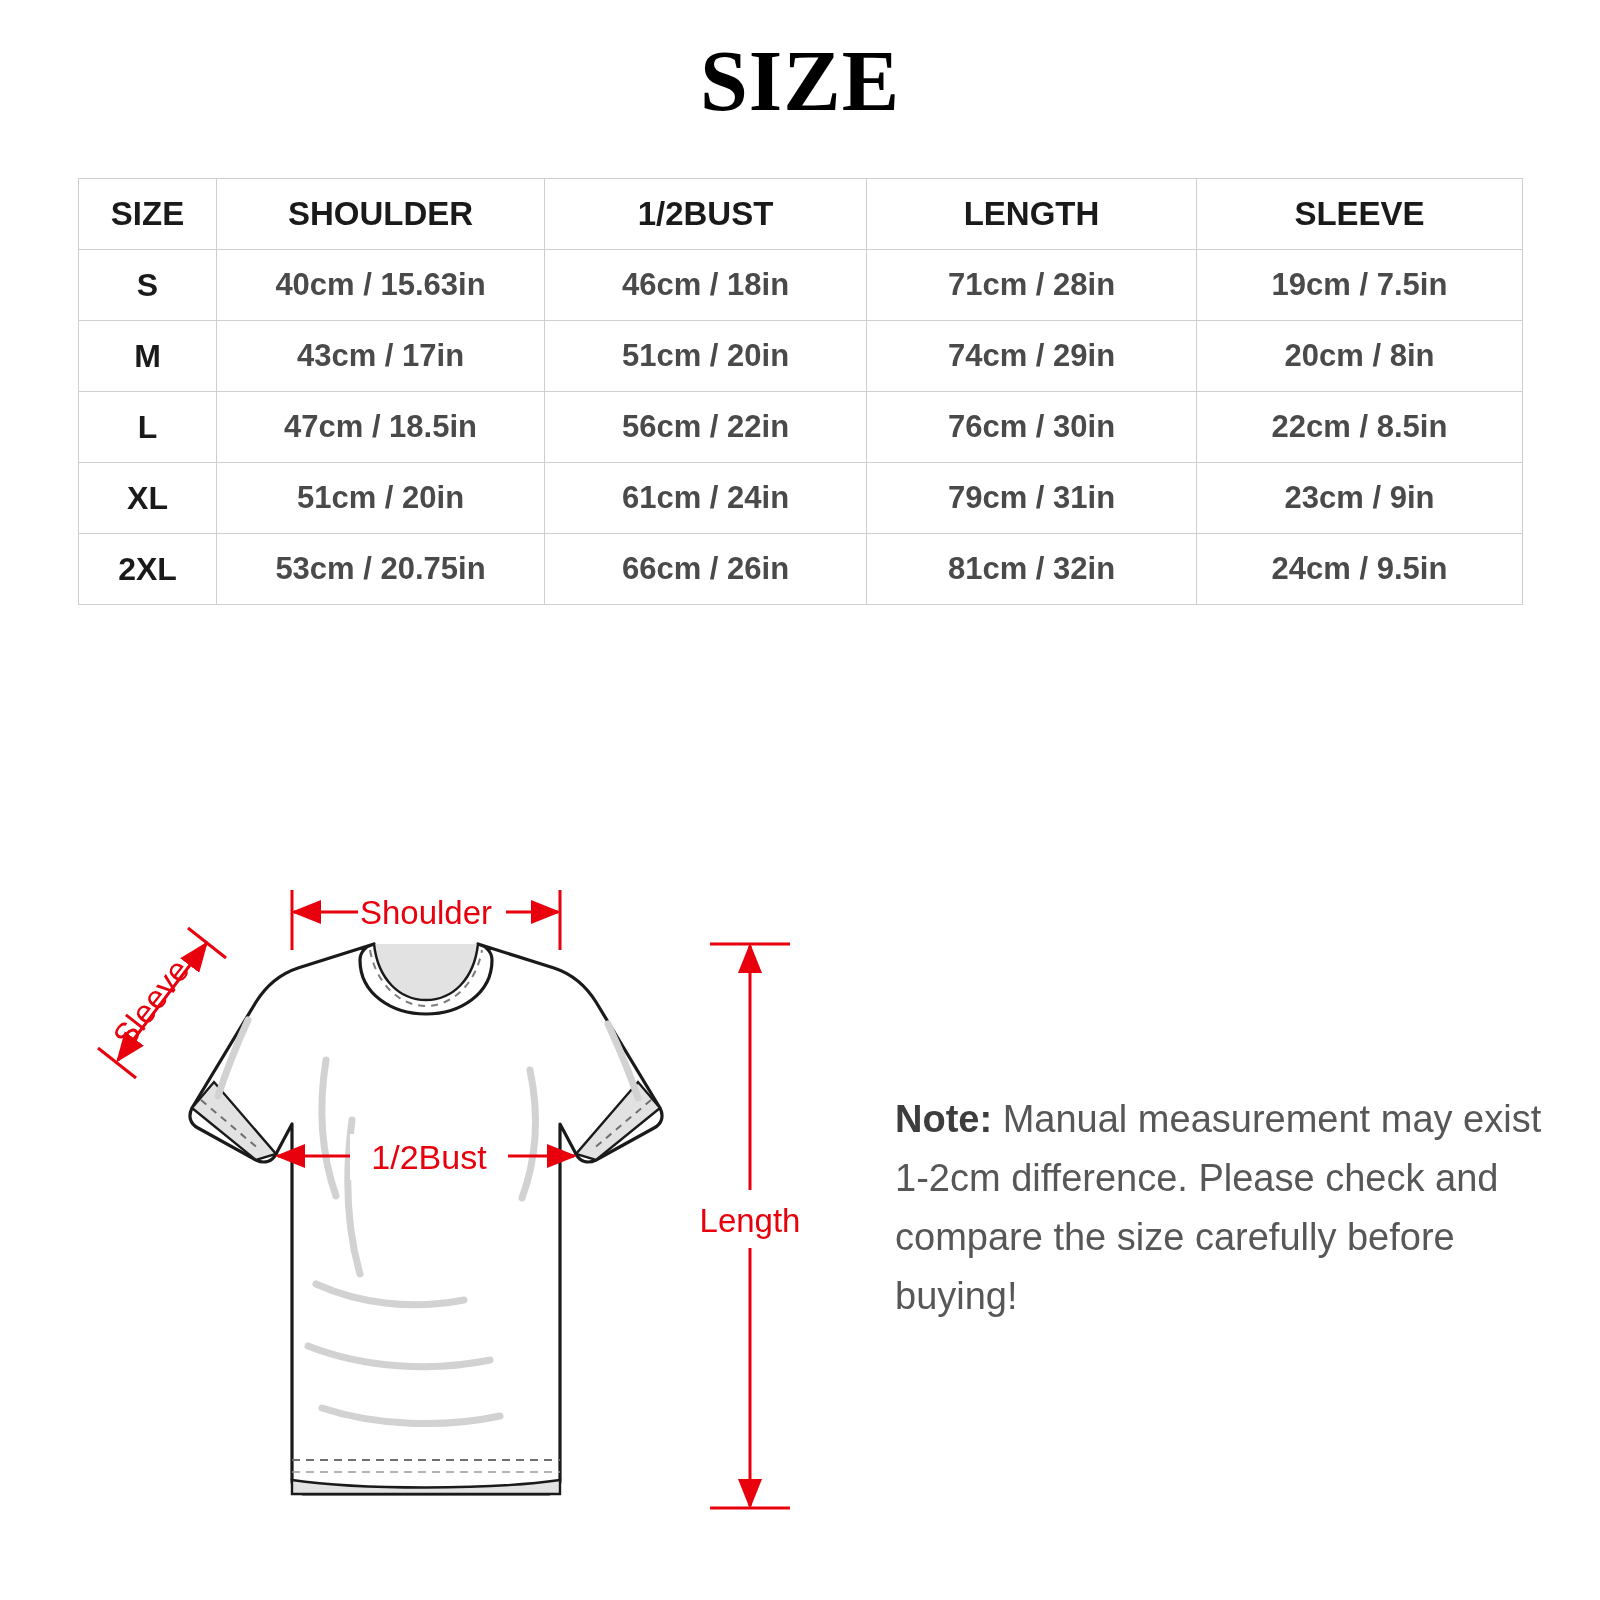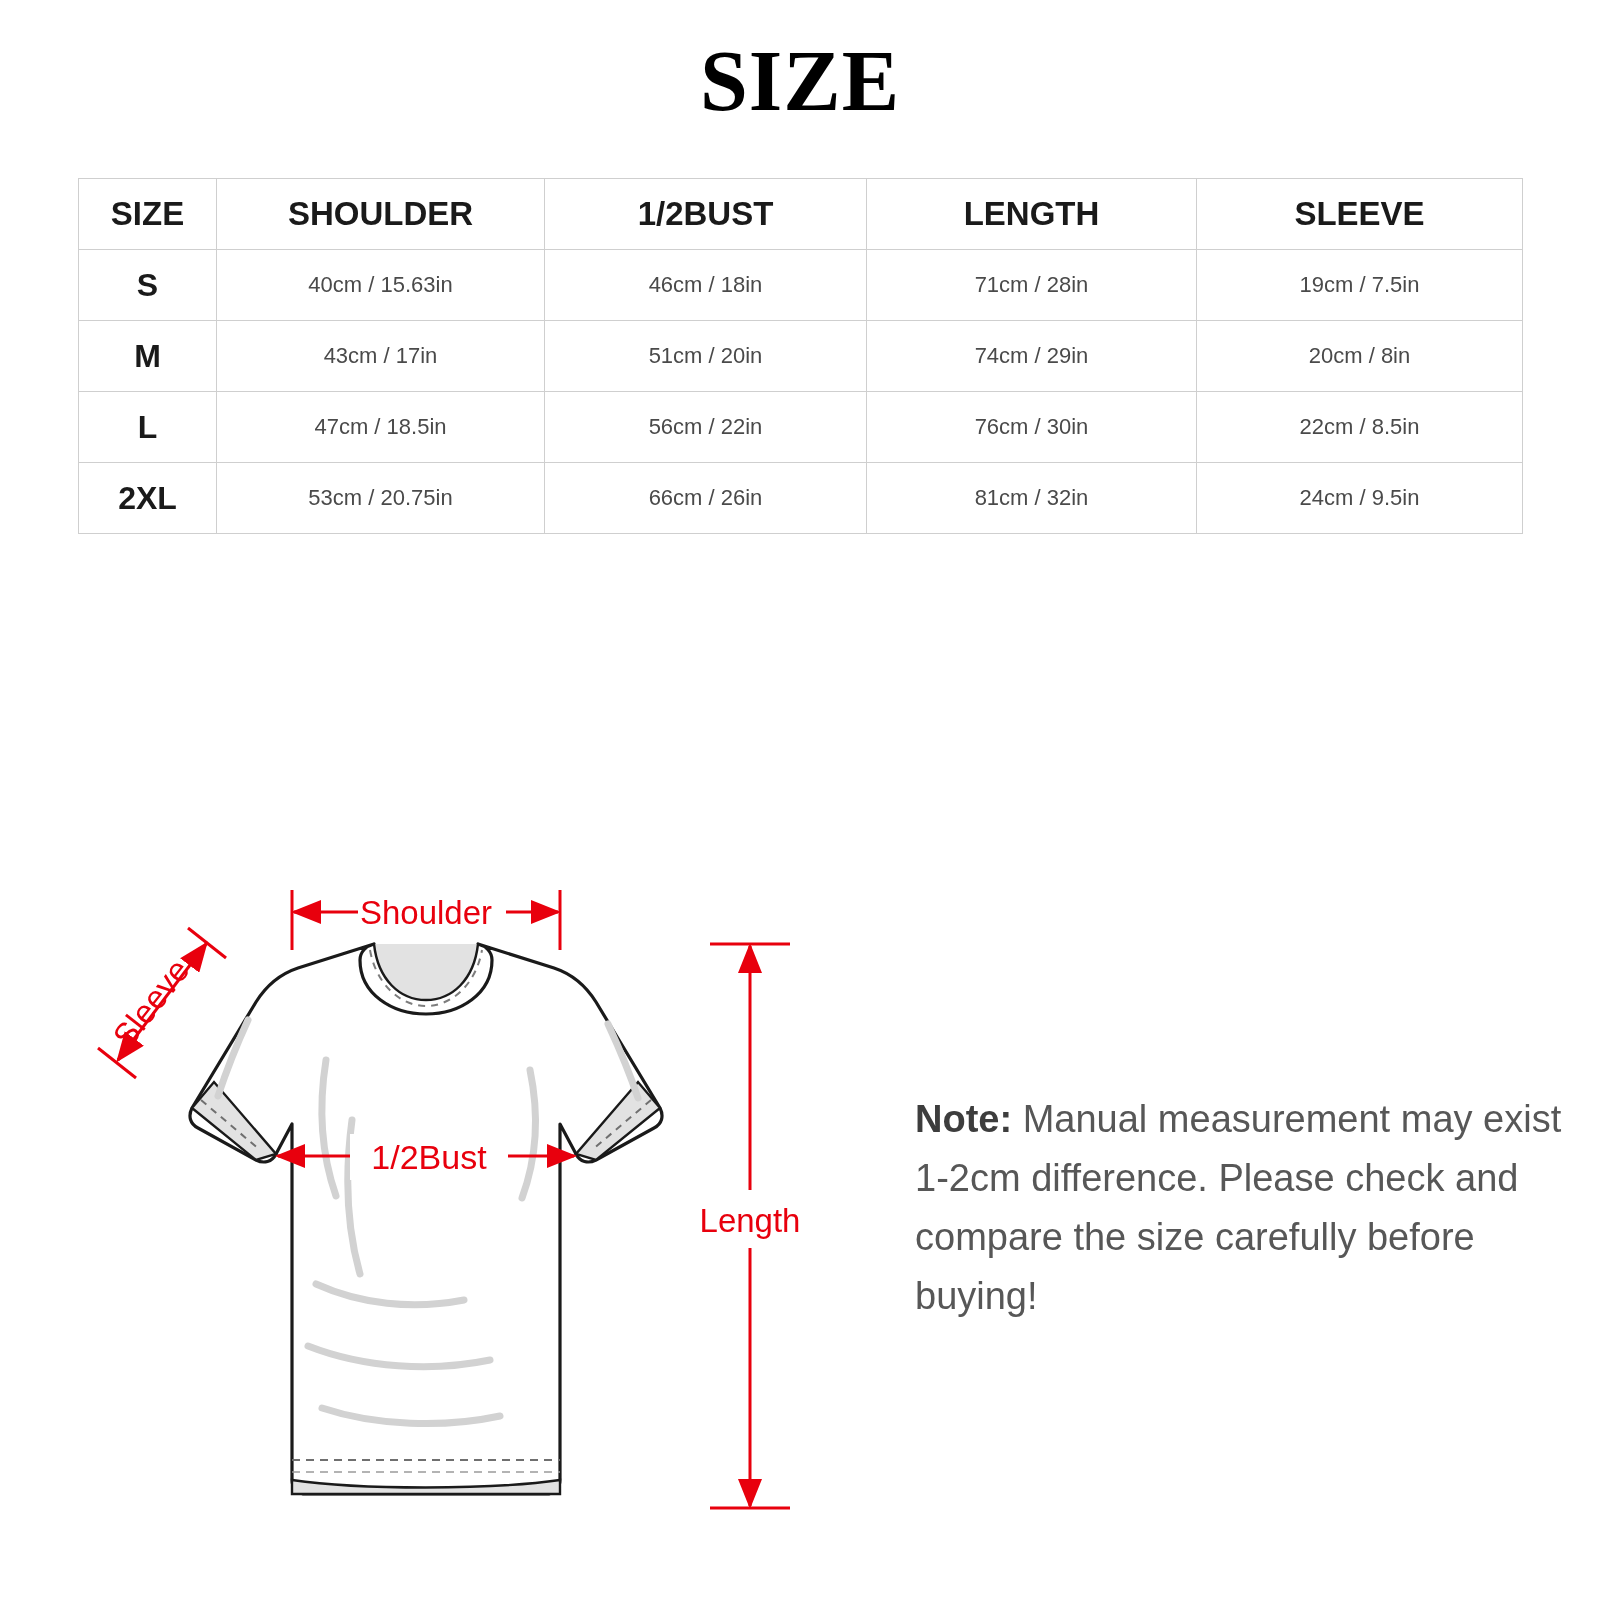--- a/index.html
+++ b/index.html
@@ -54,22 +54,22 @@
     font-size: 33px;
     font-weight: 700;
     color: #1a1a1a;
   }
   table.size-table td.size-col {
     font-size: 32px;
     font-weight: 700;
     color: #1a1a1a;
   }
   table.size-table td.val {
-    font-size: 22px;
-    font-weight: 400;
+    font-size: 31px;
+    font-weight: 700;
     color: #4a4a4a;
     margin-left: 21px;
   }
   col.c0 { width: 138px; }
   col.c1 { width: 328px; }
   col.c2 { width: 322px; }
   col.c3 { width: 330px; }
   col.c4 { width: 326px; }
 
   
@@ -84,21 +84,20 @@
 
   
   .note {
     position: absolute;
     top: 1090px;
     left: 895px;
     width: 660px;
     font-size: 38px;
     line-height: 1.55;
     color: #575757;
-    margin-left: 20px;
   }
   .note b {
     color: #3d3d3d;
     font-weight: 700;
   }
 </style>
 </head>
 <body>
 
 <div class="title">SIZE</div>
@@ -135,20 +134,27 @@
         <td class="val">51cm / 20in</td>
         <td class="val">74cm / 29in</td>
         <td class="val">20cm / 8in</td>
       </tr>
       <tr>
         <td class="size-col">L</td>
         <td class="val">47cm / 18.5in</td>
         <td class="val">56cm / 22in</td>
         <td class="val">76cm / 30in</td>
         <td class="val">22cm / 8.5in</td>
+      </tr>
+      <tr>
+        <td class="size-col">XL</td>
+        <td class="val">51cm / 20in</td>
+        <td class="val">61cm / 24in</td>
+        <td class="val">79cm / 31in</td>
+        <td class="val">23cm / 9in</td>
       </tr>
       <tr>
         <td class="size-col">2XL</td>
         <td class="val">53cm / 20.75in</td>
         <td class="val">66cm / 26in</td>
         <td class="val">81cm / 32in</td>
         <td class="val">24cm / 9.5in</td>
       </tr>
     </tbody>
   </table>

